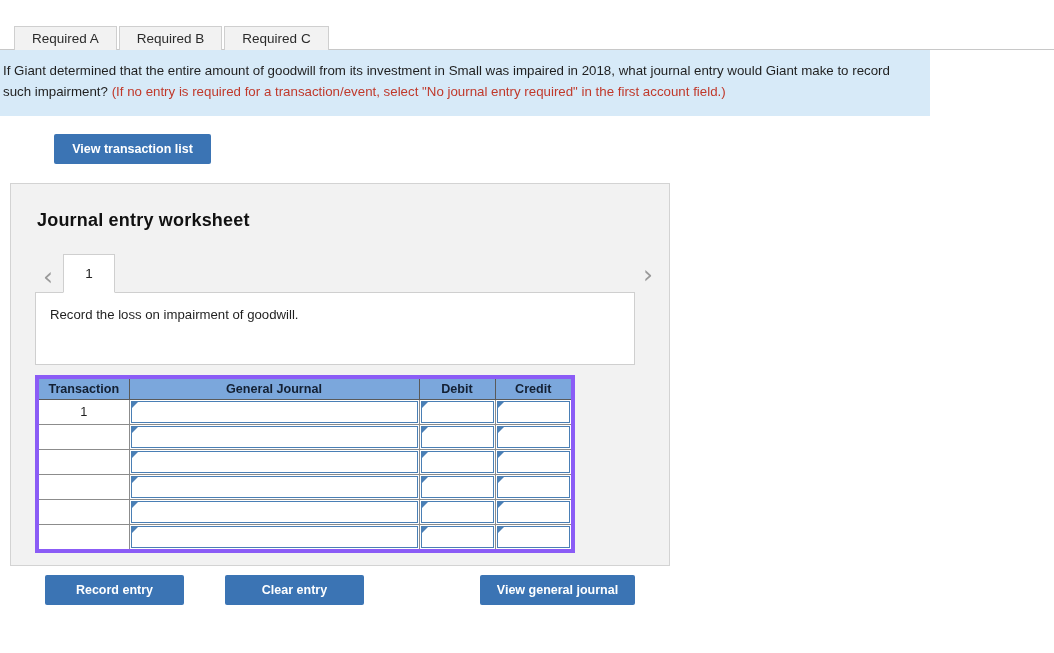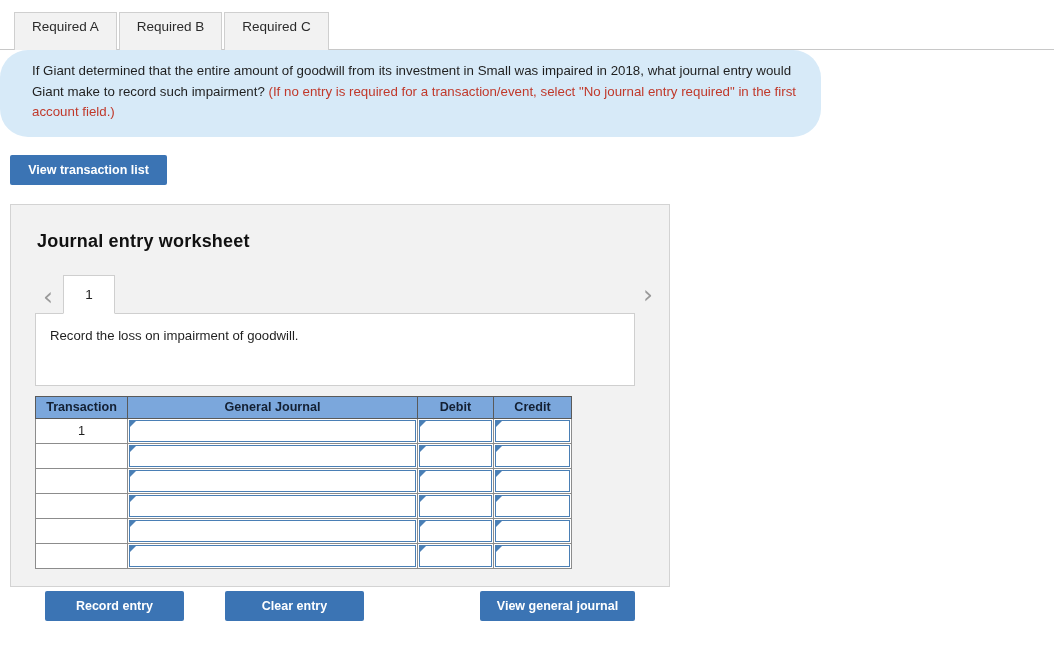--- a/index.html
+++ b/index.html
@@ -18,23 +18,23 @@
   .tabstrip {
     position: relative;
     height: 50px;
     padding-left: 14px;
     border-bottom: 1px solid #c8c8c8;
     display: flex;
     align-items: flex-end;
     background: #ffffff;
   }
   .tab {
-    height: 38px;
+    height: 24px;
     min-width: 90px;
-    padding: 16px 17px;
+    padding: 4px 17px;
     margin-right: 2px;
     display: flex;
     align-items: flex-end;
     justify-content: center;
     background: #f2f2f2;
     border: 1px solid #cfcfcf;
     border-bottom: none;
     font-size: 13.5px;
     color: #2b2b2b;
     cursor: pointer;
@@ -45,46 +45,45 @@
     background: #ffffff;
     border: 2px dotted #3b74b4;
     border-bottom: 2px dotted #3b74b4;
     color: #1d1d1d;
     z-index: 3;
   }
 
   
   .question-box {
     margin: 0;
-    width: 821px;
+    width: 930px;
     background: #d7eaf8;
-    padding: 11px 16px 14px 32px;
+    padding: 11px 16px 14px 3px;
     font-size: 13.3px;
     line-height: 1.55;
     color: #1f1f1f;
-    border-radius: 28px;
   }
   .question-box .hint { color: #c0392b; }
 
   
   .btn {
     background: #3b74b4;
     color: #ffffff;
     border: none;
     font-family: "Liberation Sans", sans-serif;
     font-size: 12.5px;
     font-weight: bold;
     cursor: pointer;
     border-radius: 2px;
     padding: 0;
     display: inline-flex;
     align-items: center;
     justify-content: center;
   }
-  .view-tx-wrap { padding: 18px 4px 0 10px; }
+  .view-tx-wrap { padding: 18px 4px 0 10px; margin-left: 44px; }
   #view-transaction-list { width: 157px; height: 30px; }
 
   
   .worksheet {
     margin: 19px 0 0 10px;
     width: 660px;
     height: 383px;
     background: #f2f2f2;
     border: 1px solid #d3d3d3;
     padding: 0 0 0 0;
@@ -155,21 +154,21 @@
     margin: 14px 0 0 24px;
     font-size: 11.5px;
     color: #c0392b;
   }
 
   
   .je-table {
     margin: 10px 18px 0 24px;
     border-collapse: collapse;
     table-layout: fixed;
-    border: 1px solid #8b5cf6;
+    border: 4px solid #8b5cf6;
   }
   .je-table th {
     background: #7ba7dc;
     border: 1px solid #5a5a5a;
     height: 22px;
     font-size: 12.6px;
     font-weight: bold;
     color: #132033;
     text-align: center;
     padding: 0;

